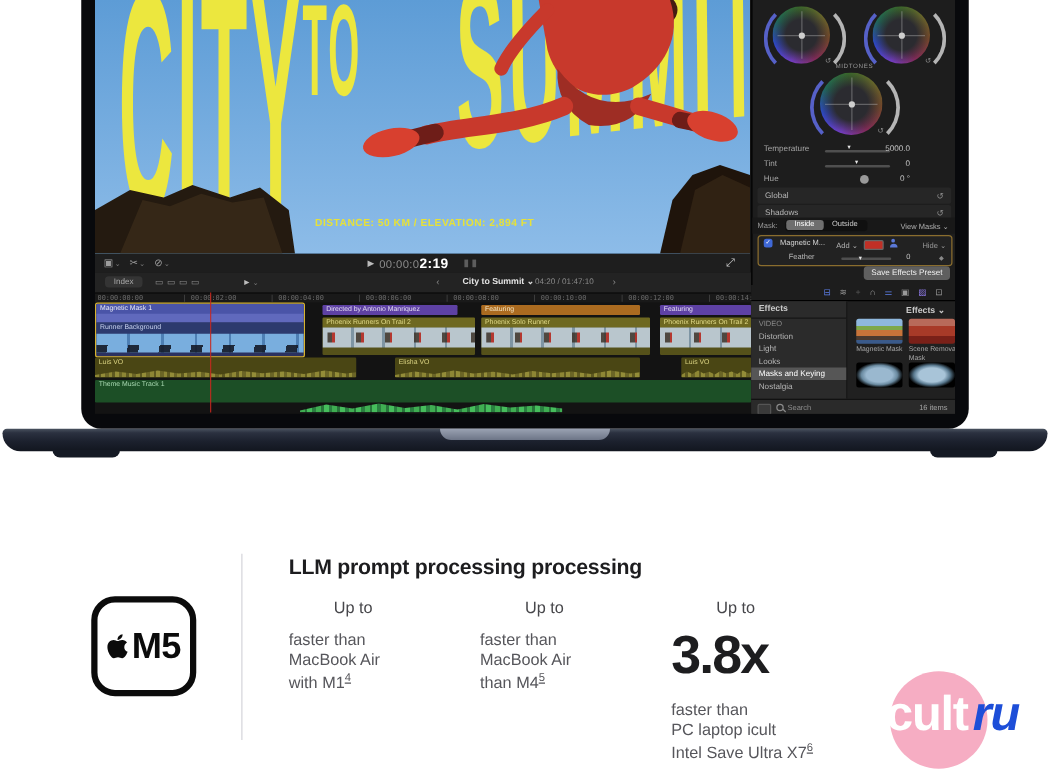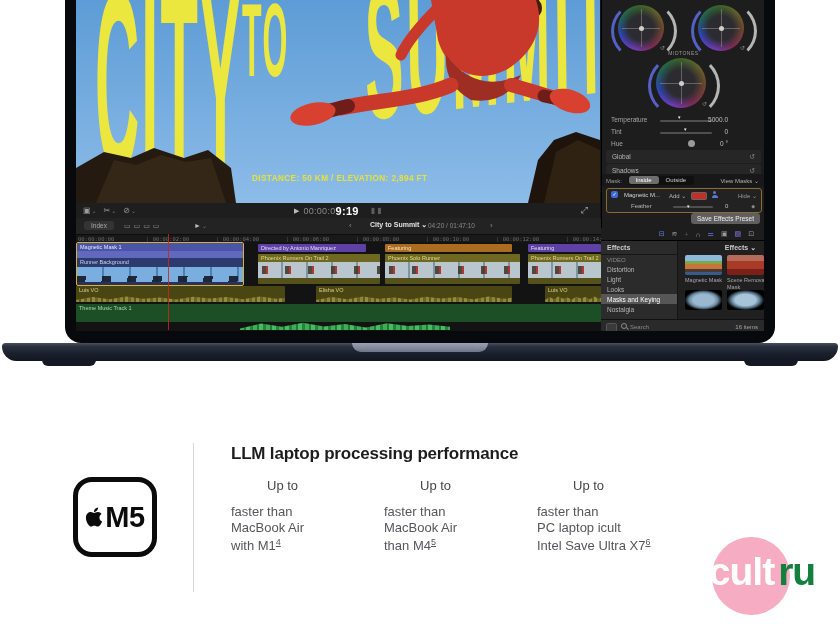--- a/index.html
+++ b/index.html
@@ -151,21 +151,21 @@
   #perf-title{position:absolute;left:231px;top:444px;font-size:17px;font-weight:700;color:#1d1d1f;letter-spacing:-.2px;}
   .stat{position:absolute;top:478px;width:150px;}
   #stat0{left:231px;} #stat1{left:384px;} #stat2{left:537px;}
   .stat .upto{font-size:13px;color:#47474b;margin-left:36px;}
   .stat .big{font-size:43px;font-weight:700;color:#1d1d1f;letter-spacing:-1.5px;margin-top:7px;}
   .stat .desc{margin-top:11px;font-size:13px;color:#56565b;line-height:15.5px;}
   .stat sup{font-size:9px;text-decoration:underline;}
   
   #wm-circle{position:absolute;left:712px;top:537px;width:78px;height:78px;border-radius:50%;background:#f6adc3;}
   #wm-text{position:absolute;left:699px;top:550px;font-size:39px;font-weight:700;letter-spacing:-1px;}
-  #wm-name{color:#ffffff;} #wm-suffix{color:#15803d;margin-left:4px;}
+  #wm-name{color:#ffffff;} #wm-suffix{color:#1d4ed8;margin-left:4px;font-style:italic;}
   .blue{color:#5d7fe8;} .purple{color:#8f7be8;}
 </style>
 </head>
 <body>
 
 <div id="stage">
 
   <div id="screen">
     <div id="screen-inner">
 
@@ -211,21 +211,21 @@
         </svg>
       </div>
 
       <div id="viewer-bar">
         <span class="vb-ic">▣<span class="chv">⌄</span></span>
         <span class="vb-ic">✂<span class="chv">⌄</span></span>
         <span class="vb-ic">⊘<span class="chv">⌄</span></span>
         <div id="tc-group">
           <span id="tc-play">▶</span>
           <span id="tc-dim">00:00:0</span>
-          <span id="tc-bright">9:19</span>
+          <span id="tc-bright">2:19</span>
           <span id="tc-marks">▮▮</span>
         </div>
         <span id="vb-expand">⤢</span>
       </div>
 
       <div id="tl-head">
         <span id="tl-index">Index</span>
         <span id="tl-appearance">▭▭▭▭</span>
         <span id="tl-pointer">►<span class="chv">⌄</span></span>
         <span id="tl-back">‹</span>
@@ -411,40 +411,41 @@
   <div class="foot" id="foot-l"></div>
   <div class="foot" id="foot-r"></div>
 
   <div id="chip-badge">
     <svg width="18" height="22" viewBox="0 0 384 512">
       <path fill="#0b0b0b" d="M318.7 268.7c-.2-36.7 16.4-64.4 50-84.8-18.8-26.9-47.2-41.7-84.7-44.6-35.5-2.8-74.3 20.7-88.5 20.7-15 0-49.4-19.7-76.4-19.7C63.3 141.2 4 184.8 4 273.5q0 39.3 14.4 81.2c12.8 36.7 59 126.7 107.2 125.2 25.2-.6 43-17.9 75.8-17.9 31.8 0 48.3 17.9 76.4 17.9 48.6-.7 90.4-82.5 102.6-119.3-65.2-30.7-61.7-90-61.7-91.9zm-56.6-164.2c27.3-32.4 24.8-61.9 24-72.5-24.1 1.4-52 16.4-67.9 34.9-17.5 19.8-27.8 44.3-25.6 71.9 26.1 2 49.9-11.4 69.5-34.3z"></path>
     </svg>
     <span class="chip-txt">M5</span>
   </div>
   <div id="divider"></div>
-  <div id="perf-title">LLM laptop processing performance</div>
+  <div id="perf-title">LLM prompt processing processing</div>
 
   <div class="stat" id="stat0">
     <div class="upto">Up to</div>
     <div class="desc">
       <span>faster than</span><br>
       <span>MacBook Air</span><br>
       <span>with M1</span><sup>4</sup>
     </div>
   </div>
   <div class="stat" id="stat1">
     <div class="upto">Up to</div>
     <div class="desc">
       <span>faster than</span><br>
       <span>MacBook Air</span><br>
       <span>than M4</span><sup>5</sup>
     </div>
   </div>
   <div class="stat" id="stat2">
     <div class="upto">Up to</div>
+    <div class="big">3.8x</div>
     <div class="desc">
       <span>faster than</span><br>
       <span>PC laptop icult</span><br>
       <span>Intel Save Ultra X7</span><sup>6</sup>
     </div>
   </div>
 
   <div id="wm-circle"></div>
   <div id="wm-text">
     <span id="wm-name">icult</span><span id="wm-suffix">ru</span>

